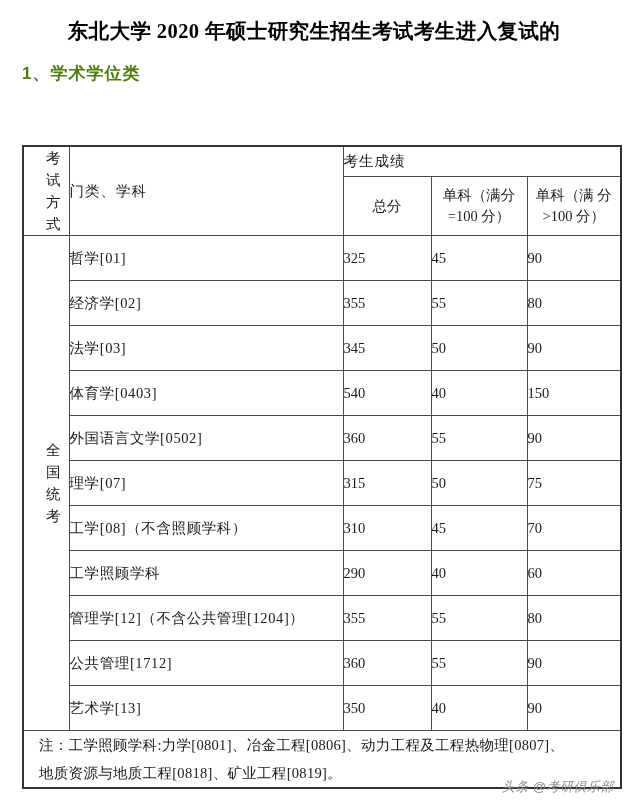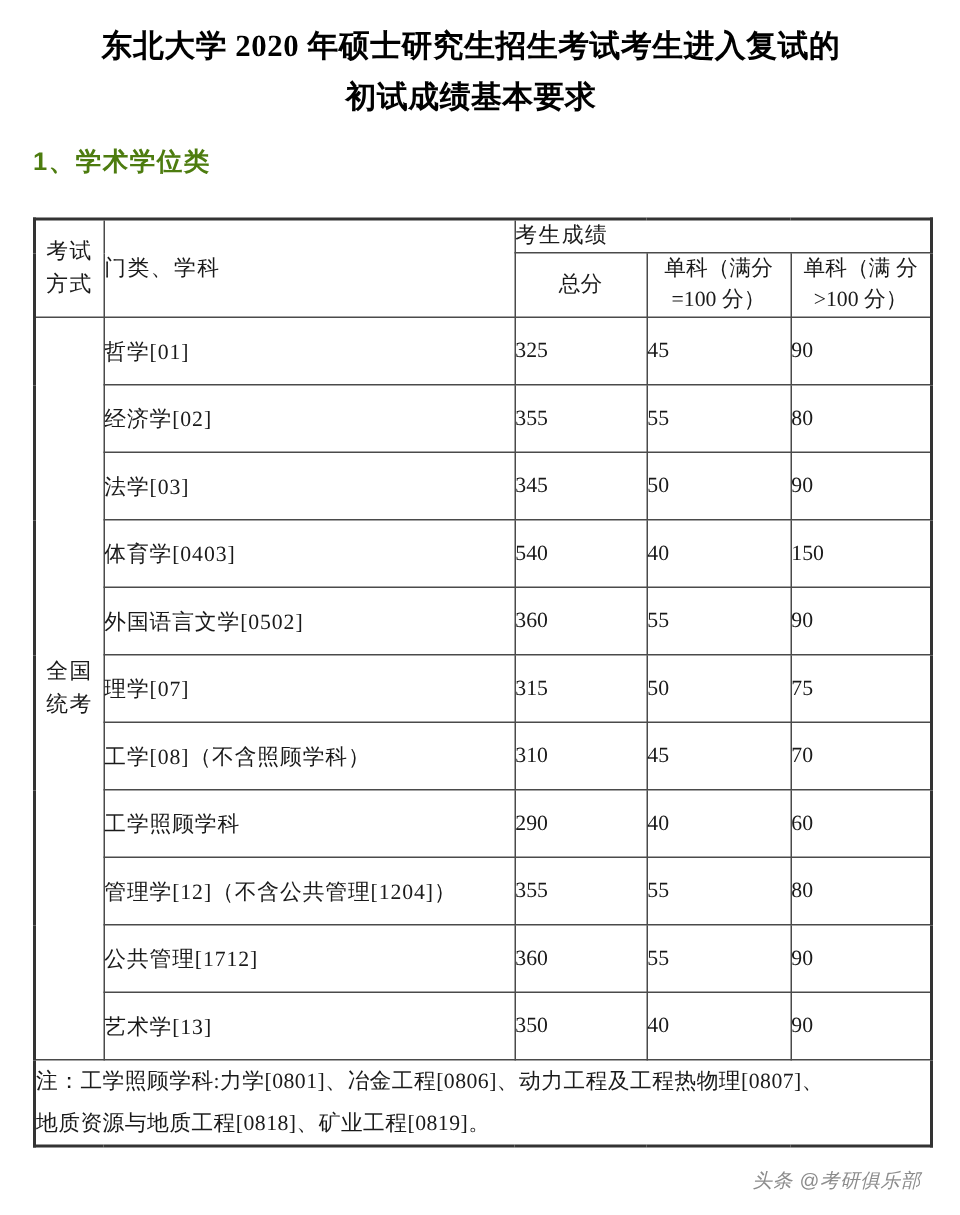--- a/index.html
+++ b/index.html
@@ -58,21 +58,21 @@
     font-family: "Liberation Serif", "DejaVu Serif", serif;
     font-size: 14px;
     color: #1a1a1a;
   }
   table.score-table td {
     border: 1px solid #4a4a4a;
     padding: 0;
     vertical-align: middle;
     background: #ffffff;
   }
-  table.score-table .outer-l { border-left-width: 2px; border-left-color: #333; }
+  table.score-table .outer-l { border-left-width: 2px; border-left-color: #333; padding-left: 15px; }
   table.score-table .outer-r { border-right-width: 2px; border-right-color: #333; }
   table.score-table .outer-t { border-top-width: 2px; border-top-color: #333; }
   table.score-table .outer-b { border-bottom-width: 2px; border-bottom-color: #333; }
 
   
   col.c-method  { width: 46px; }
   col.c-subject { width: 274px; }
   col.c-total   { width: 88px; }
   col.c-s100    { width: 96px; }
   col.c-sg100   { width: 94px; }
@@ -143,21 +143,20 @@
     letter-spacing: 0.5px;
     white-space: nowrap;
     pointer-events: none;
   }
 </style>
 </head>
 <body>
 
 <h1 class="doc-title">
   <span class="title-line">东北大学 2020 年硕士研究生招生考试考生进入复试的</span>
-  <span class="title-line">初试成绩基本要求</span>
 </h1>
 
 <h2 class="section-heading">1、学术学位类</h2>
 
 <div class="table-wrap">
   <table class="score-table">
     <colgroup>
       <col class="c-method">
       <col class="c-subject">
       <col class="c-total">

